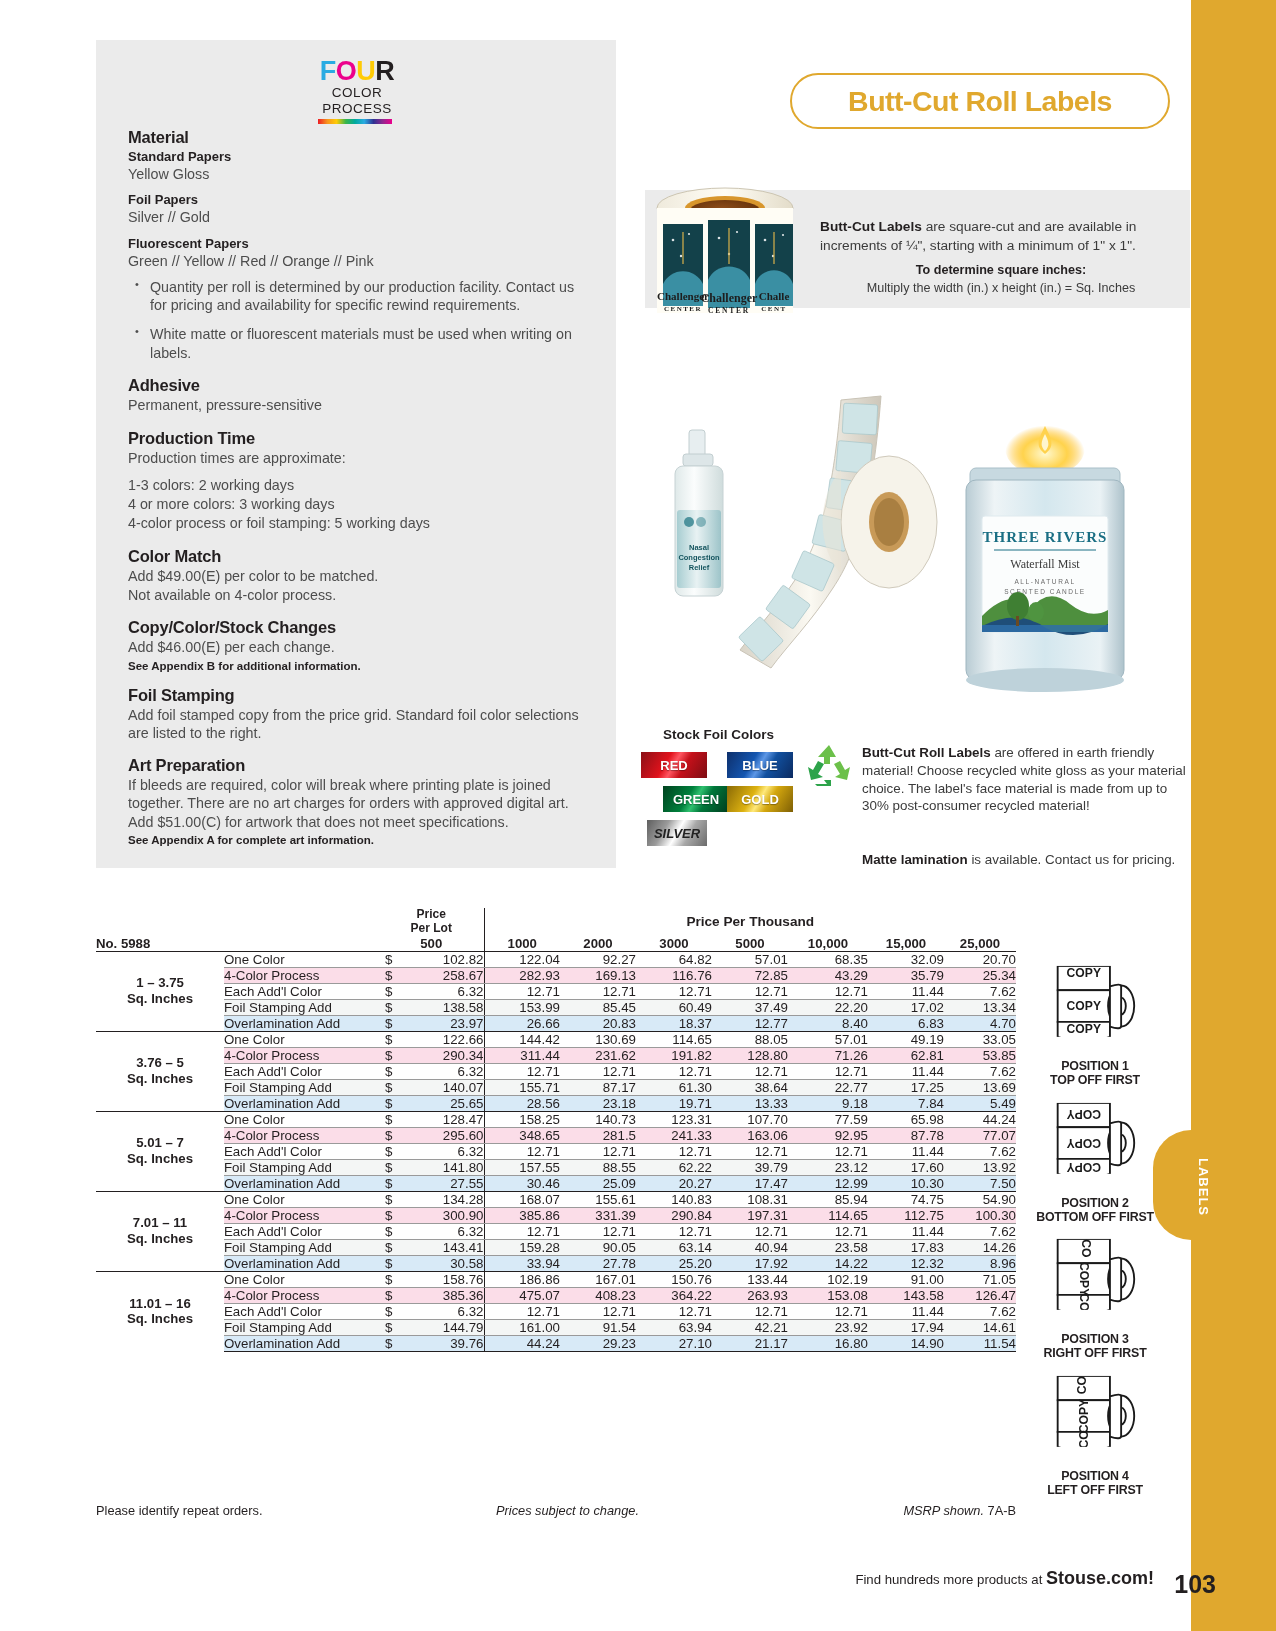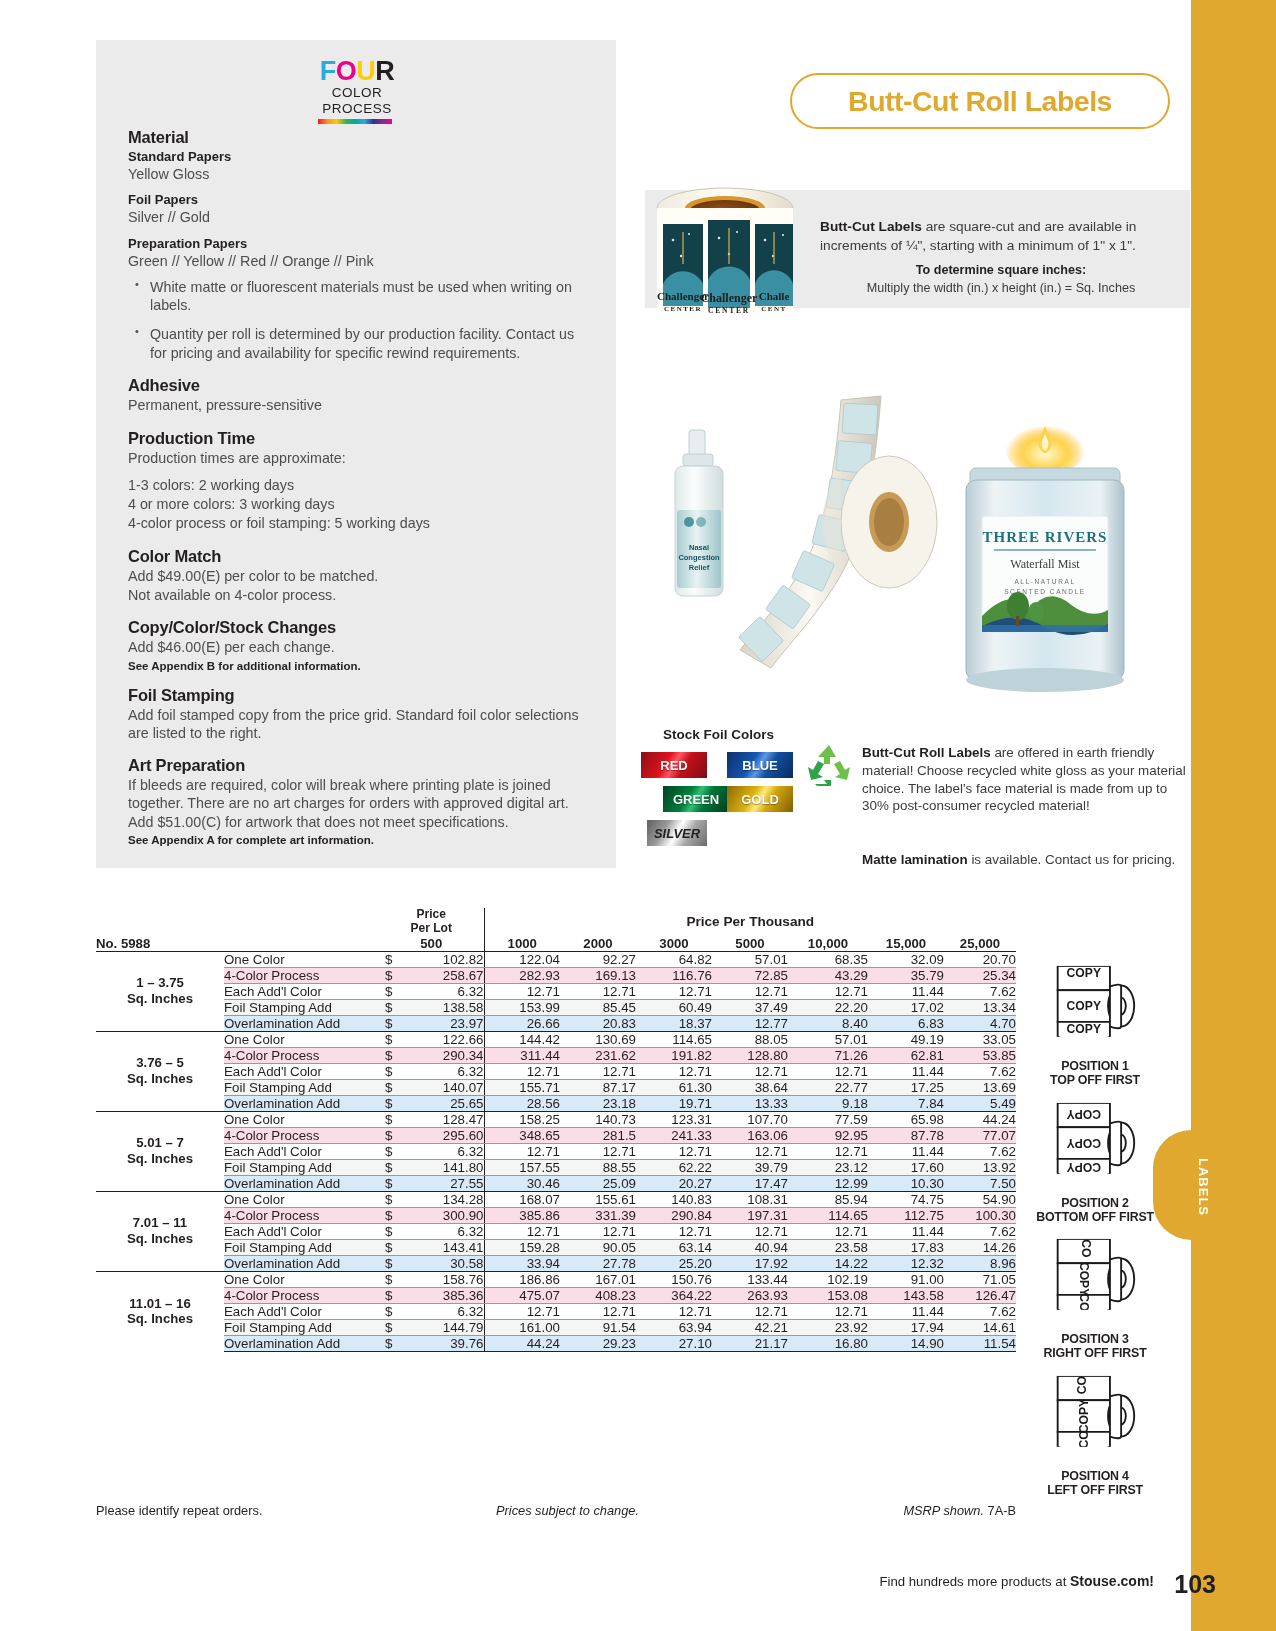--- a/index.html
+++ b/index.html
@@ -109,21 +109,21 @@
   .tbl-foot .r { position: absolute; right: 0; top: 0; font-style: italic; }
   .tbl-foot .r .code { font-style: normal; }
 
   
   .positions { position: absolute; left: 1020px; top: 962px; width: 150px; }
   .pos-block { text-align: center; margin-bottom: 11px; }
   .pos-cap { font-size: 12.4px; font-weight: bold; line-height: 1.15; margin-top: 3px; letter-spacing: -0.2px; }
 
   
   .pg-foot { position: absolute; right: 122px; bottom: 42px; font-size: 13.2px; }
-  .pg-foot b { font-size: 14px; }
+  .pg-foot b { font-size: 18px; }
   .pg-num { position: absolute; right: 60px; bottom: 32px; font-size: 25px; font-weight: bold; }
 </style>
 </head>
 <body>
 
 <div class="spine"></div>
 <div class="spine-tab"></div>
 <div class="spine-label">LABELS</div>
 
 <div class="panel"></div>
@@ -134,26 +134,26 @@
   <div class="fcp-sub">PROCESS</div>
   <div class="fcp-bar"></div>
 </div>
 
 <div class="panel-body">
   <h2 class="sec">Material</h2>
   <h3 class="sub">Standard Papers</h3>
   <p class="txt">Yellow Gloss</p>
   <h3 class="sub" style="margin-top:9px">Foil Papers</h3>
   <p class="txt">Silver  //  Gold</p>
-  <h3 class="sub" style="margin-top:9px">Preparation Papers</h3>
+  <h3 class="sub" style="margin-top:9px">Fluorescent Papers</h3>
   <p class="txt">Green  //  Yellow  //  Red  //  Orange  //  Pink</p>
 
   <ul class="bullets">
+    <li>Quantity per roll is determined by our production facility. Contact us for pricing and availability for specific rewind requirements.</li>
     <li>White matte or fluorescent materials must be used when writing on labels.</li>
-    <li>Quantity per roll is determined by our production facility. Contact us for pricing and availability for specific rewind requirements.</li>
   </ul>
 
   <h2 class="sec">Adhesive</h2>
   <p class="txt">Permanent, pressure-sensitive</p>
 
   <h2 class="sec">Production Time</h2>
   <p class="txt">Production times are approximate:</p>
   <p class="txt" style="margin-top:9px">1-3 colors: 2 working days</p>
   <p class="txt">4 or more colors: 3 working days</p>
   <p class="txt">4-color process or foil stamping: 5 working days</p>

